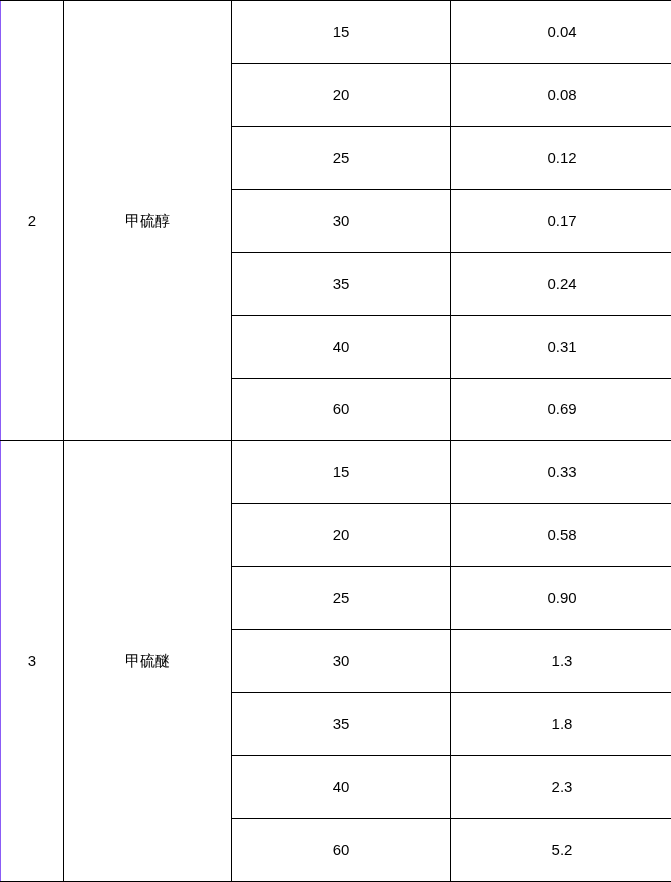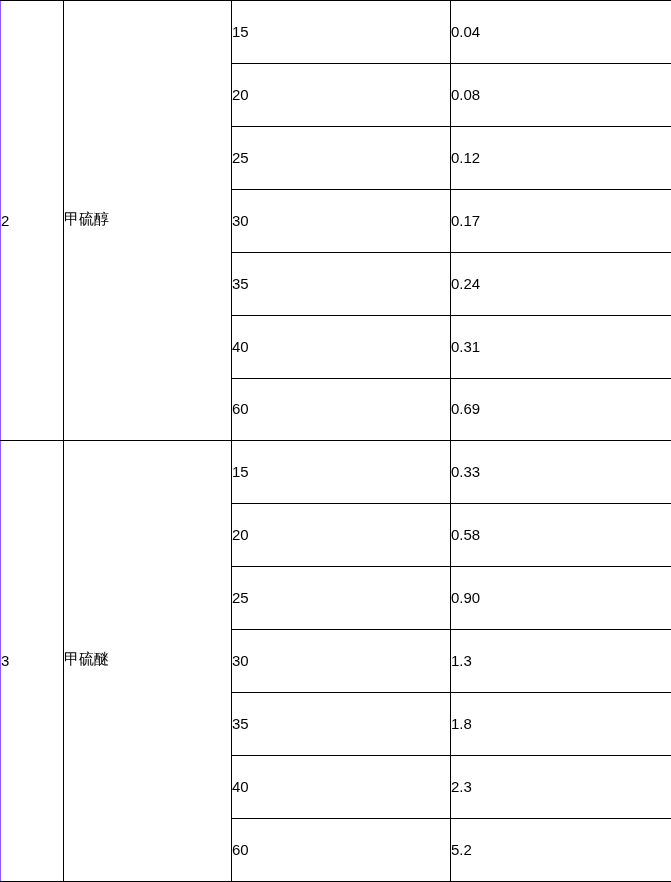--- a/index.html
+++ b/index.html
@@ -15,27 +15,28 @@
     overflow: hidden;
   }
   #doc-table {
     border-collapse: collapse;
     table-layout: fixed;
     width: 671px;
     height: 882px;
   }
   #doc-table td {
     border: 1px solid #000000;
+    text-align: center;
     vertical-align: middle;
     font-size: 15px;
     line-height: 1.2;
     padding: 0;
   }
   td.col-index { width: 62px; }
-  td.col-name  { width: 167px; font-family: Liberation Mono, monospace; }
+  td.col-name  { width: 167px; }
   td.col-temp  { width: 218px; }
   td.col-value { width: 222px; }
 
   
   #doc-table tr td:first-child { border-left: 1px solid #8b5cf6; }
   #doc-table tr td:last-child  { border-right: 2px solid #000000; }
 
   
   tr.group-start td { border-top: 2px solid #000000; }
   tr.group-end td { border-bottom: 2px solid #000000; }

